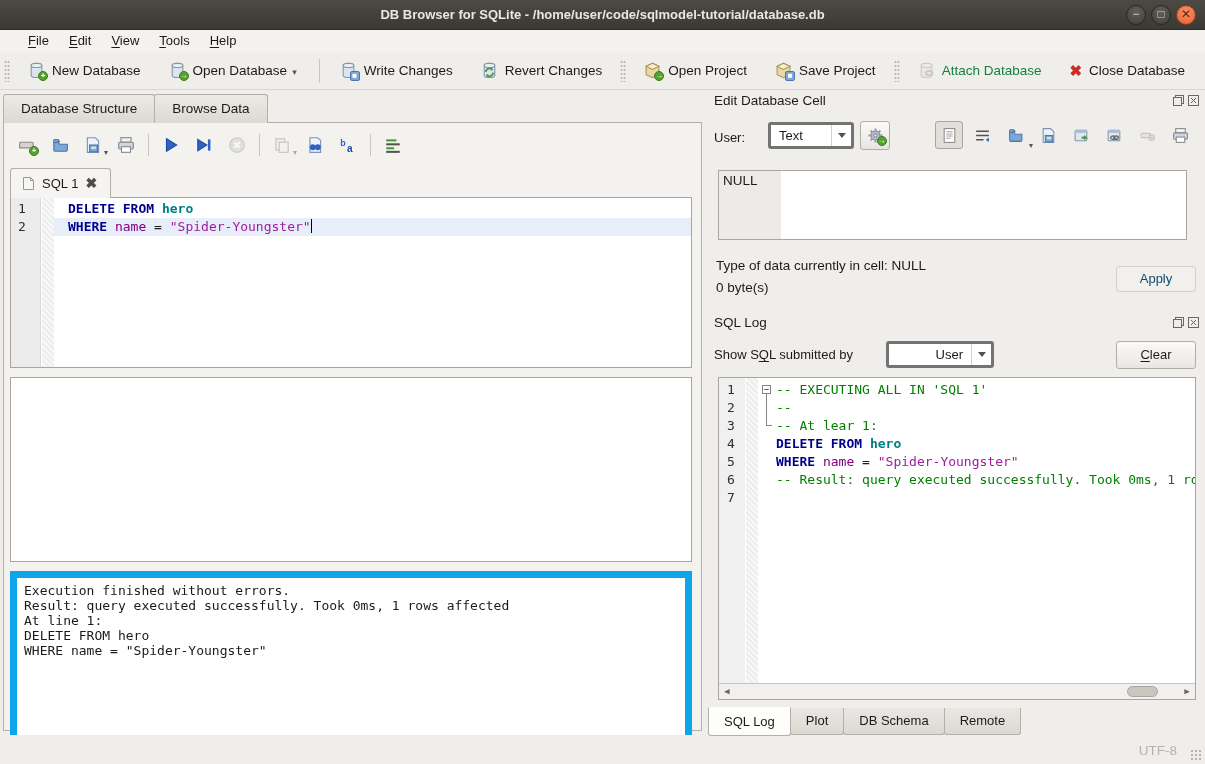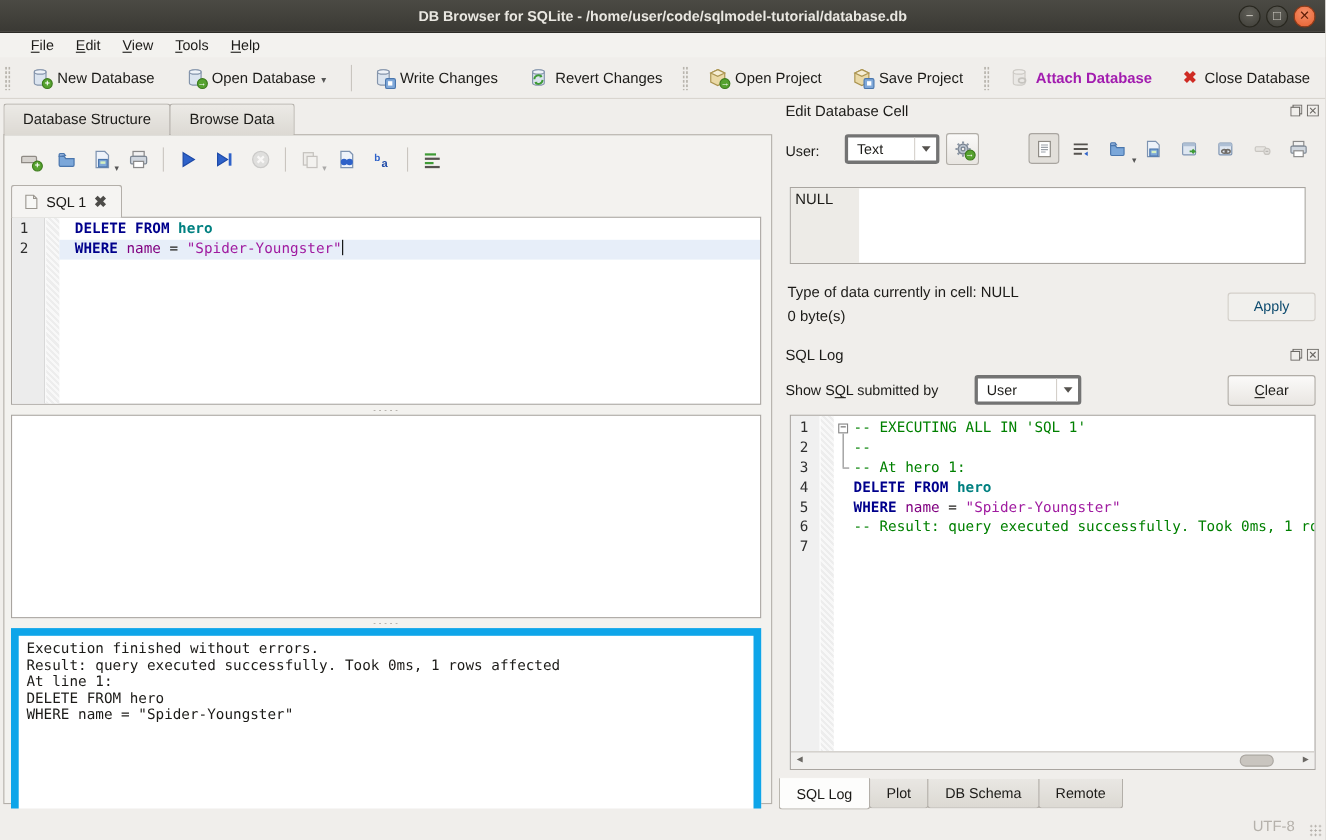--- a/index.html
+++ b/index.html
@@ -25,21 +25,21 @@
   .menu-item { padding:2px 10px 3px 10px; }
 
   
   .toolbar { position:absolute; left:0; top:52px; right:0; height:38px;
              border-bottom:1px solid #d9d5cf; display:flex; align-items:center; }
   .grip { width:6px; height:22px; margin:0 4px;
           background-image:radial-gradient(#b9b5ae 1px, transparent 1.1px); background-size:3px 4px; }
   .vsep { width:1px; height:24px; background:#c9c5bf; margin:0 6px; }
   .tbtn { display:flex; align-items:center; gap:7px; padding:5px 9px; margin:0 5px;
           font-size:13.5px; border-radius:3px; white-space:nowrap; }
-  .tbtn.disabled { color:#a21caf;font-weight:bold; }
+  .tbtn.disabled { color:#15803d; }
   .tbtn.disabled svg { opacity:.4; }
   .icon-wrap { position:relative; width:17px; height:17px; flex:0 0 auto; }
   .icon-wrap svg { position:absolute; inset:0; }
   .badge { position:absolute; right:-3px; bottom:-2px; width:10px; height:10px; border-radius:50%;
            background:#56a22f; border:1px solid #3c7a1c; color:#fff; font:bold 8px/8px "Liberation Sans",sans-serif;
            text-align:center; }
   .badge.sq { border-radius:2px; background:#7fa8d9; border-color:#4a76ad; }
   .ddcaret { font-size:9px; color:#555; align-self:flex-end; margin:0 2px 2px -2px; }
   .red-x { color:#cf2b23; font-weight:bold; font-size:15px; line-height:15px; }
 
@@ -508,21 +508,21 @@
           <rect x="2.5" y=".5" width="8" height="8" fill="none" stroke="#6b6864"></rect>
           <rect x=".5" y="2.5" width="8" height="8" fill="#f0eeeb" stroke="#6b6864"></rect>
         </svg>
       <svg viewBox="0 0 11 11">
           <rect x=".5" y=".5" width="10" height="10" fill="none" stroke="#6b6864"></rect>
           <path d="M3 3l5 5M8 3l-5 5" stroke="#6b6864"></path>
         </svg>
     </div>
 
     <div class="filter-label"><span>Show S</span><u>Q</u><span>L submitted by</span></div>
-    <div class="combo" style="left:178px; top:251px; width:97px;">
+    <div class="combo" style="left:178px; top:251px; width:108px;text-align:right;">
       <span class="val">User</span>
       <span class="cbox">
           <span class="tri-down"></span>
         </span>
     </div>
     <div class="btn normal" style="left:408px; top:251px; height:28px; line-height:26px;"><u>C</u><span>lear</span></div>
 
     <div class="logframe">
       <div class="lg-gutter">
         <div>1</div>
@@ -533,21 +533,21 @@
         <div>6</div>
         <div>7</div>
       </div>
       <div class="lg-fold"></div>
       <div class="lg-code">
         <div class="fold-box">−</div>
         <div class="fold-vline"></div>
         <div class="fold-corner"></div>
         <div class="logrow"><span class="cmt">-- EXECUTING ALL IN 'SQL 1'</span></div>
         <div class="logrow"><span class="cmt">--</span></div>
-        <div class="logrow"><span class="cmt">-- At hero 1:</span></div>
+        <div class="logrow"><span class="cmt">-- At lear 1:</span></div>
         <div class="logrow"><span class="kw">DELETE FROM</span><span> </span><span class="tbl">hero</span></div>
         <div class="logrow"><span class="kw">WHERE</span><span> </span><span class="fld">name</span><span> = </span><span class="str">"Spider-Youngster"</span></div>
         <div class="logrow"><span class="cmt">-- Result: query executed successfully. Took 0ms, 1 rows aff</span></div>
         <div class="logrow"></div>
       </div>
       <div class="hscroll">
         <div class="hs-arrow">◀</div>
         <div class="hs-track">
             <div class="hs-thumb"></div>
           </div>

